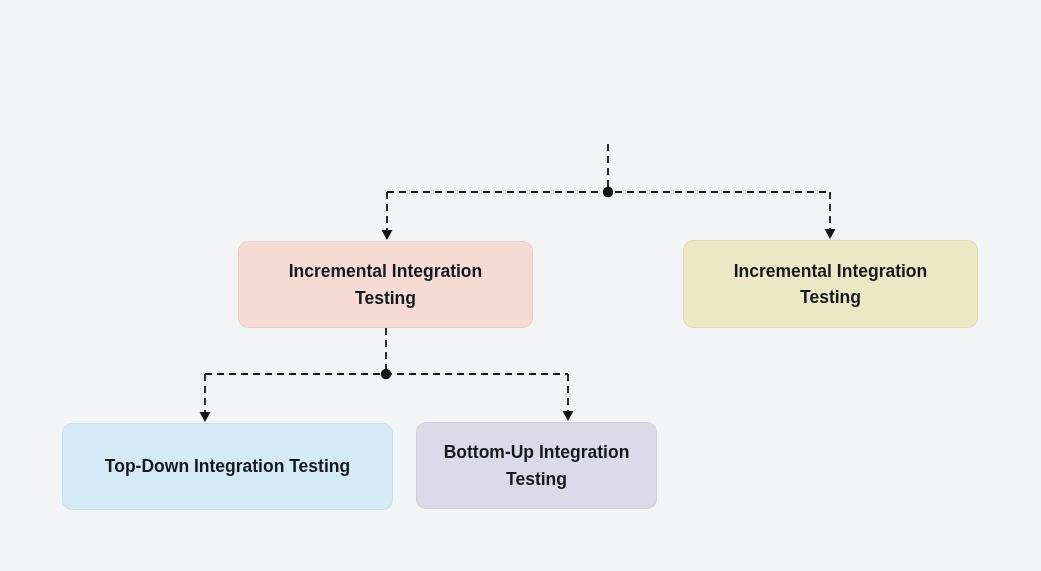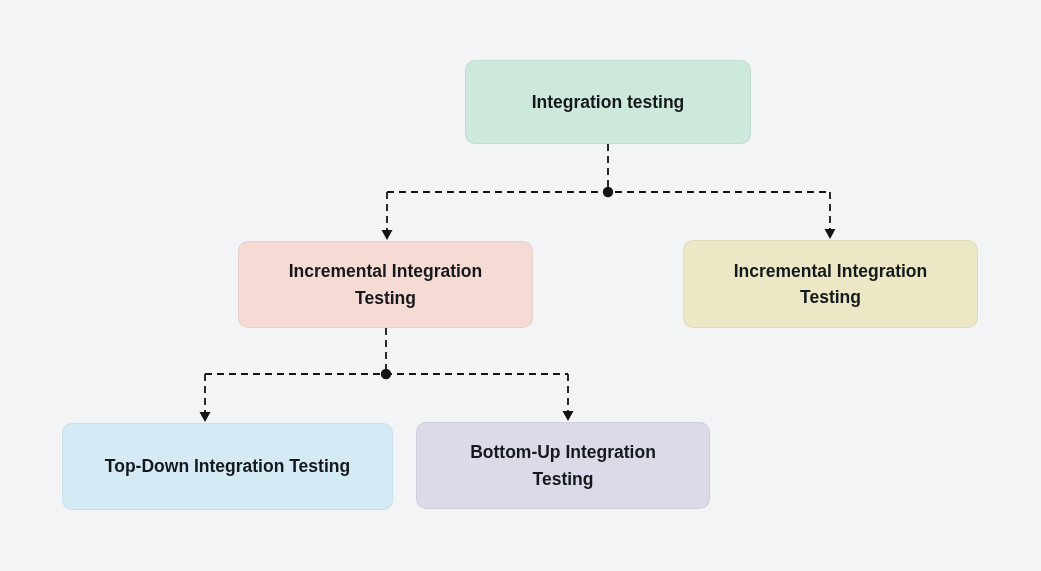--- a/index.html
+++ b/index.html
@@ -46,21 +46,21 @@
     line-height: 1.5;
   }
   .node .label {
     display: inline-block;
     max-width: 250px;
   }
   .node-root        { left: 465px; top: 60px;  width: 286px; height: 84px; }
   .node-inc-left    { left: 238px; top: 241px; width: 295px; height: 87px; }
   .node-inc-right   { left: 683px; top: 240px; width: 295px; height: 88px; }
   .node-top-down    { left: 62px;  top: 423px; width: 331px; height: 87px; }
-  .node-bottom-up   { left: 416px; top: 422px; width: 294px; height: 87px; align-items: center; }
+  .node-bottom-up   { left: 416px; top: 422px; width: 241px; height: 87px; align-items: center; }
 </style>
 </head>
 <body style="background-color: rgb(242, 244, 246);">
 
 <div class="canvas">
 
   <svg class="connectors" viewBox="0 0 1041 571" xmlns="http://www.w3.org/2000/svg" style="color: rgb(20, 20, 20);">
 
     <g>
       <path d="M608 144 V192"></path>
@@ -76,23 +76,20 @@
       <path d="M386 328 V374"></path>
       <path d="M205 374 H568"></path>
       <path d="M205 374 V413"></path>
       <path d="M568 374 V412"></path>
       <polygon points="199.5,412 210.5,412 205,422"></polygon>
       <polygon points="562.5,411 573.5,411 568,421"></polygon>
       <circle cx="386" cy="374" r="5.2"></circle>
     </g>
   </svg>
 
-  <div class="node node-root" style="background-color: rgb(205, 233, 220);">
-    <span class="label">Integration testing</span>
-  </div>
 
   <div class="node node-inc-left" style="background-color: rgb(246, 219, 213);">
     <span class="label">Incremental Integration Testing</span>
   </div>
 
   <div class="node node-inc-right" style="background-color: rgb(236, 232, 198);">
     <span class="label">Incremental Integration Testing</span>
   </div>
 
   <div class="node node-top-down" style="background-color: rgb(212, 235, 246);">

